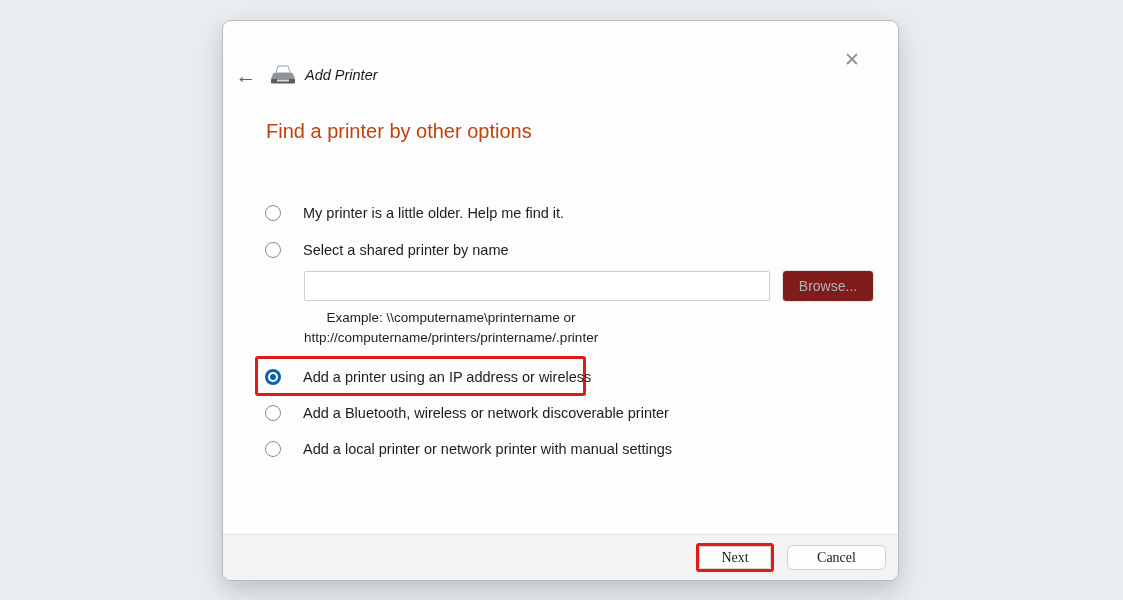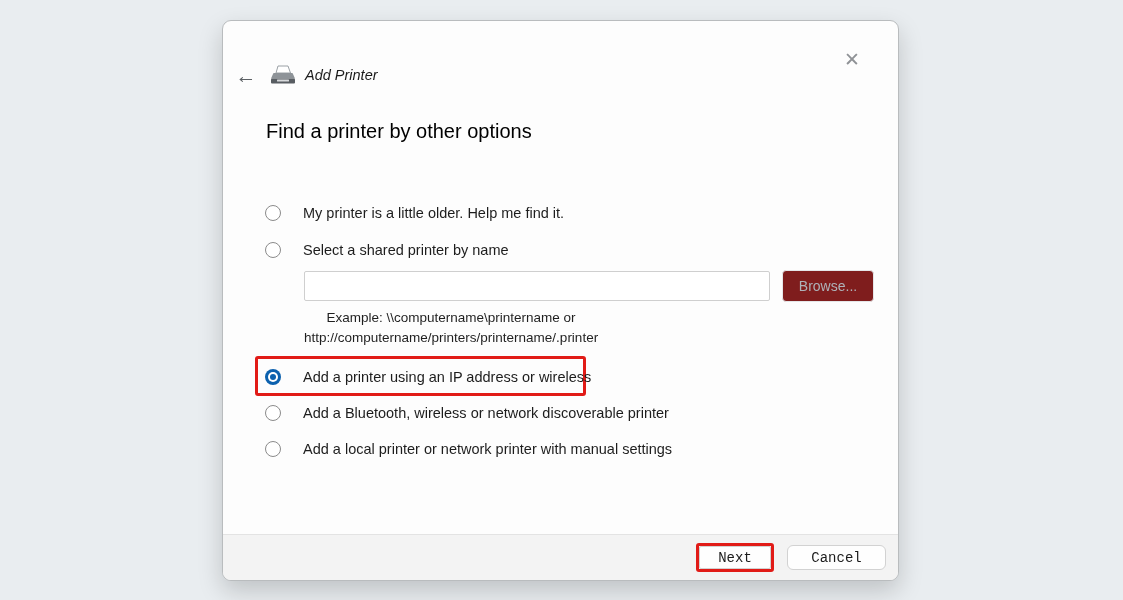--- a/index.html
+++ b/index.html
@@ -27,21 +27,21 @@
     position:absolute; left:8px; top:41px; height:26px;
     display:flex; align-items:center;
   }
   .back-arrow {
     width:30px; text-align:center; color:#5d6165; font-size:21px; line-height:1;
   }
   .printer-icon { margin-left:8px; width:28px; height:22px; }
   .win-title { margin-left:8px; font-size:14.5px; color:#1b1b1b;font-style:italic; }
   .heading {
     position:absolute; left:43px; top:99px;
-    font-size:20px; color:#000000; font-weight:400;
+    font-size:20px; color:#c2410c; font-weight:400;
   }
   .opt-row {
     position:absolute; left:42px; height:20px;
     display:flex; align-items:center; gap:22px; cursor:pointer;
   }
   .radio {
     width:16px; height:16px; border-radius:50%;
     border:1px solid #8b8b8b; background:#fff; flex:0 0 16px; position:relative;
   }
   .radio.selected { border:none; background:#0c61ae; }
@@ -76,21 +76,21 @@
   .annotation.opt-box { left:32px; top:335px; width:331px; height:40px; }
   .footer {
     position:absolute; left:0; right:0; bottom:0; height:46px;
     background:#f3f3f3; border-top:1px solid #e3e3e3;
     border-radius:0 0 8px 8px;
     display:flex; align-items:center; justify-content:flex-end;
     gap:13px; padding-right:12px;
   }
   .btn {
     height:25px; background:#fefefe; border:1px solid #d2d2d2; border-radius:4px;
-    font-size:14px; color:#1b1b1b; font-family:Liberation Mono, monospace;
+    font-size:14px; color:#1b1b1b; font-family:Liberation Serif, serif;
     display:flex; align-items:center; justify-content:center; cursor:pointer;
   }
   .next-wrap {
     border:3px solid #e11b17; border-radius:3px; display:flex;
   }
   .btn-next { width:72px; height:23px; border-radius:2px; }
   .btn-cancel { width:99px;border-radius:6px; }
 </style>
 </head>
 <body>

